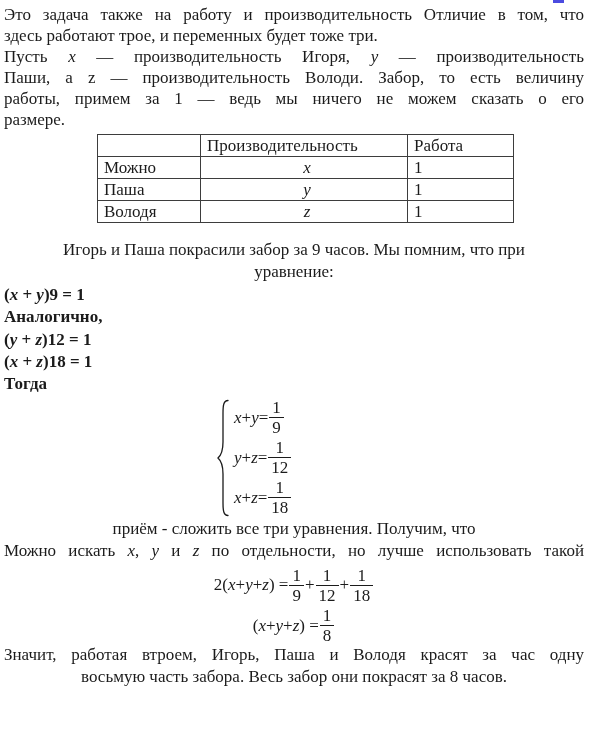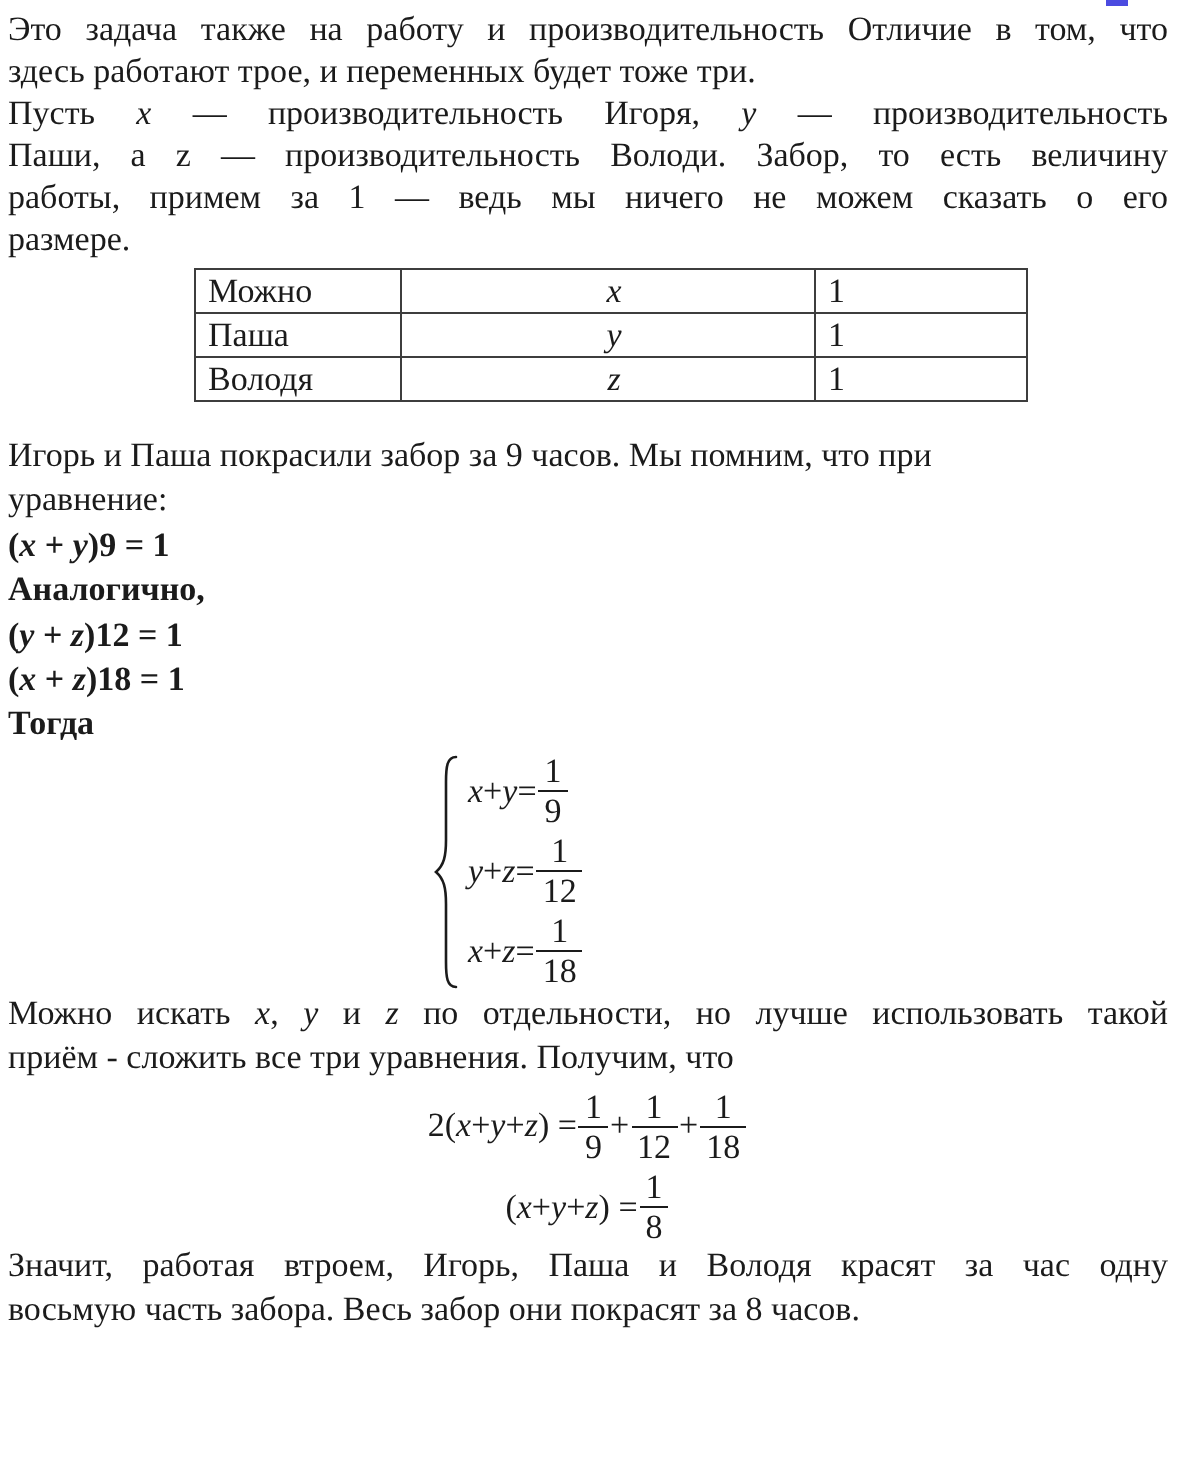--- a/index.html
+++ b/index.html
@@ -4,21 +4,21 @@
 <style>
   html,body{margin:0;padding:0;}
   body{
     width:600px;height:729px;background:#ffffff;overflow:hidden;position:relative;
     font-family:"Liberation Serif","DejaVu Serif",serif;
     font-size:17px;color:#1b1b1b;
   }
   .artifact{position:absolute;top:0;left:553px;width:11px;height:3px;background:#4b4be0;}
   .doc{padding:4px 16px 0 4px;}
   .para .line{line-height:21px;}
-  .flow .line{line-height:22.4px;}
+  .flow .line{line-height:22.4px;text-align:center;}
   .jline{text-align:justify;text-align-last:justify;}
   .mv{font-style:italic;}
   
   table.tbl{border-collapse:collapse;margin:4px 0 0 93px;table-layout:fixed;}
   table.tbl td{border:1px solid #3d3d3d;height:21px;padding:0 0 0 6px;line-height:21px;overflow:hidden;}
   td.c1{width:96px;}
   td.c2{width:200px;}
   td.c3{width:99px;}
   td.prod{text-align:center;padding:0;}
   
@@ -49,20 +49,25 @@
 
   <div class="para">
     <div class="line jline"><span>Пусть </span><span class="mv">x</span><span> — производительность Игоря, </span><span class="mv">y</span><span> — производительность</span></div>
     <div class="line jline">Паши, а z — производительность Володи. Забор, то есть величину</div>
     <div class="line jline">работы, примем за 1 — ведь мы ничего не можем сказать о его</div>
     <div class="line">размере.</div>
   </div>
 
   <table class="tbl">
     <tbody>
+        <tr>
+      <td class="c1"></td>
+      <td class="c2">Производительность</td>
+      <td class="c3">Работа</td>
+    </tr>
     <tr>
       <td class="c1">Можно</td>
       <td class="c2 prod mv">x</td>
       <td class="c3">1</td>
     </tr>
     <tr>
       <td class="c1">Паша</td>
       <td class="c2 prod mv">y</td>
       <td class="c3">1</td>
     </tr>
@@ -117,22 +122,22 @@
           <span> = </span>
           <span class="frac">
             <span class="num">1</span>
             <span class="den">18</span>
           </span>
         </div>
     </div>
   </div>
 
   <div class="flow">
+    <div class="line">приём -  сложить все три уравнения. Получим, что</div>
     <div class="line jline"><span>Можно искать </span><span class="mv">x</span><span>, </span><span class="mv">y</span><span> и </span><span class="mv">z</span><span> по отдельности, но лучше использовать такой</span></div>
-    <div class="line">приём -  сложить все три уравнения. Получим, что</div>
   </div>
 
   <div class="ceq first">
       <span>2(</span>
       <span class="mv">x</span>
       <span> + </span>
       <span class="mv">y</span>
       <span> + </span>
       <span class="mv">z</span>
       <span>) = </span>

